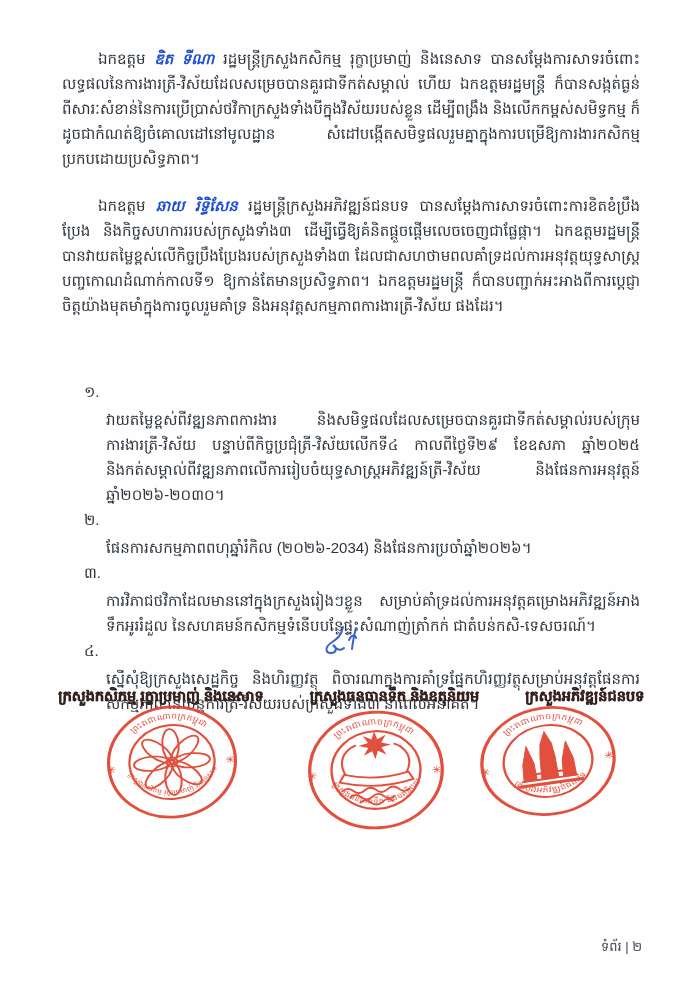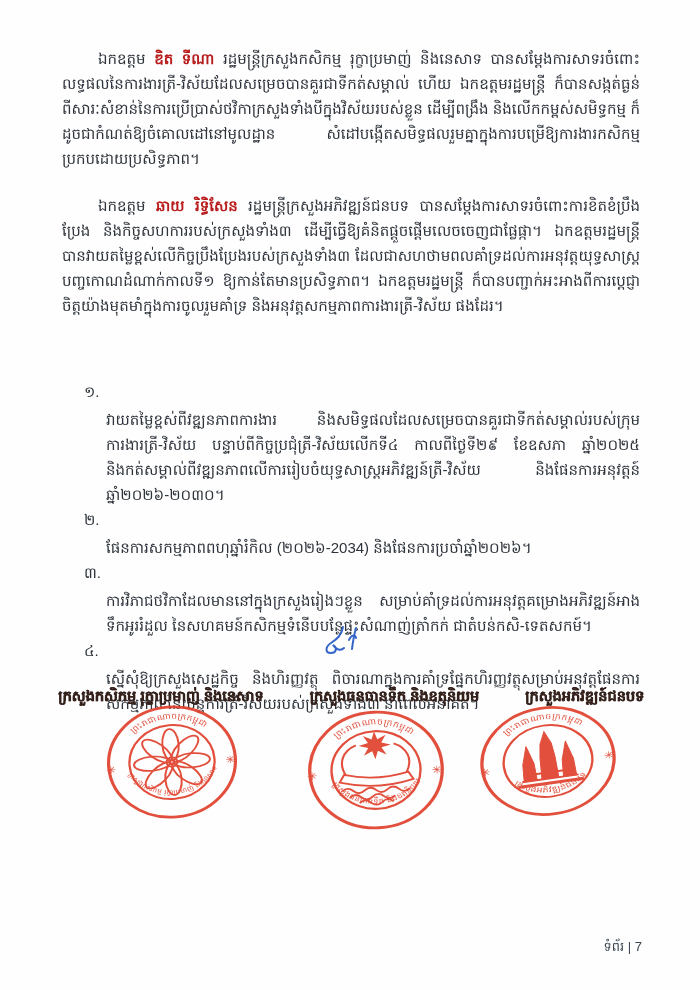--- a/index.html
+++ b/index.html
@@ -6,21 +6,21 @@
   .page{
     position:relative;width:700px;height:990px;background:#fefefe;
     font-family:"Liberation Sans","DejaVu Sans",sans-serif;
     color:#2d333b;overflow:hidden;
   }
   .para{
     position:absolute;left:62px;width:578px;margin:0;
     font-size:15px;line-height:25px;text-align:justify;
   }
   .indent{text-indent:36px;}
-  .para strong{font-weight:bold;color:#b91c1c;}
+  .para strong{font-weight:bold;color:#1d4ed8;font-style:italic;}
   .num-list{
     position:absolute;left:84px;top:379px;width:556px;margin:0;padding:0;
     list-style:none;font-size:15px;line-height:25px;
   }
   .num-list li{display:flex;}
   .num-list .num{flex:0 0 22px;}
   .num-list .li-text{flex:1;text-align:justify;margin-top:28px;}
   .date-block{
     position:absolute;top:624px;left:100px;width:470px;
     text-align:center;font-size:14.5px;line-height:24px;color:#2d333b;
@@ -58,21 +58,21 @@
     <li>
       <span class="num">១.</span>
       <span class="li-text">វាយតម្លៃខ្ពស់ពីវឌ្ឍនភាពការងារ និងសមិទ្ធផលដែលសម្រេចបានគួរជាទីកត់សម្គាល់របស់ក្រុមការងារត្រី-វិស័យ បន្ទាប់ពីកិច្ចប្រជុំត្រី-វិស័យលើកទី៤ កាលពីថ្ងៃទី២៩ ខែឧសភា ឆ្នាំ២០២៥ និងកត់សម្គាល់ពីវឌ្ឍនភាពលើការរៀបចំយុទ្ធសាស្ត្រអភិវឌ្ឍន៍ត្រី-វិស័យ និងផែនការអនុវត្តន៍ឆ្នាំ២០២៦-២០៣០។</span>
     </li>
     <li>
       <span class="num">២.</span>
       <span class="li-text">ផែនការសកម្មភាពពហុឆ្នាំរំកិល (២០២៦-2034) និងផែនការប្រចាំឆ្នាំ២០២៦។</span>
     </li>
     <li>
       <span class="num">៣.</span>
-      <span class="li-text">ការវិភាជថវិកាដែលមាននៅក្នុងក្រសួងរៀងៗខ្លួន សម្រាប់គាំទ្រដល់ការអនុវត្តគម្រោងអភិវឌ្ឍន៍អាងទឹកអូររំដួល នៃសហគមន៍កសិកម្មទំនើបបន្លែផ្ទះសំណាញ់ត្រាំកក់ ជាតំបន់កសិ-ទេតសកម៍។</span>
+      <span class="li-text">ការវិភាជថវិកាដែលមាននៅក្នុងក្រសួងរៀងៗខ្លួន សម្រាប់គាំទ្រដល់ការអនុវត្តគម្រោងអភិវឌ្ឍន៍អាងទឹកអូររំដួល នៃសហគមន៍កសិកម្មទំនើបបន្លែផ្ទះសំណាញ់ត្រាំកក់ ជាតំបន់កសិ-ទេសចរណ៍។</span>
     </li>
     <li>
       <span class="num">៤.</span>
       <span class="li-text">ស្នើសុំឱ្យក្រសួងសេដ្ឋកិច្ច និងហិរញ្ញវត្ថុ ពិចារណាក្នុងការគាំទ្រផ្នែកហិរញ្ញវត្ថុសម្រាប់អនុវត្តផែនការសកម្មភាព នៃយន្តការត្រី-វិស័យរបស់ក្រសួងទាំង៣ នាពេលអនាគត។</span>
     </li>
   </ol>
 
 
   <div class="date-block">
     <div><svg class="sig" width="44" height="36" viewBox="0 0 44 36">
@@ -156,15 +156,15 @@
         <path d="M75,36 L69,52 L67,70 L66,98 L84,98 L83,70 L81,52 Z"></path>
         <path d="M54,52 L48,76 L47,98 L61,98 L60,76 Z"></path>
         <path d="M96,52 L90,76 L89,98 L103,98 L102,76 Z"></path>
         <path d="M40,104 h70" fill="none" stroke-width="4"></path>
         <path d="M45,98 h60" fill="none" stroke-width="2.5"></path>
         <path d="M60,90 h30" fill="none" stroke-width="2.5"></path>
       </g>
     </svg>
   </div>
 
-  <div class="footer-page">ទំព័រ | 7</div>
+  <div class="footer-page">ទំព័រ | ២</div>
 
 </div>
 
 </body></html>

